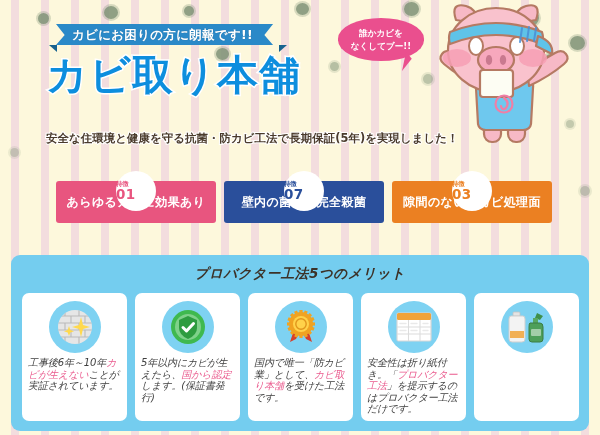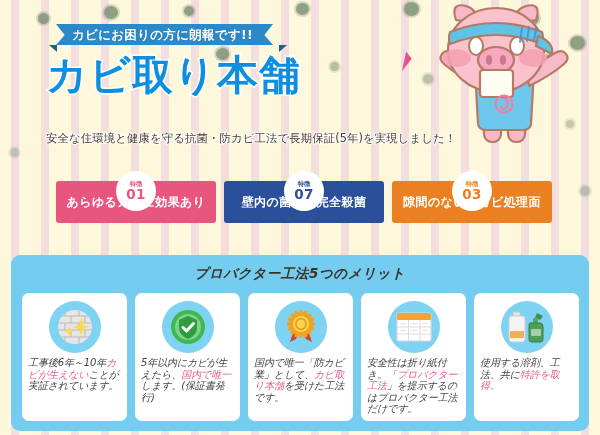--- a/index.html
+++ b/index.html
@@ -93,21 +93,21 @@
     paint-order: stroke fill;
   }
   .sub-title .dark { color: #3b2f22; }
   .sub-title .blue { color: #0d8ede; font-size: 22px; }
 
   .lead {
     position: absolute;
     left: 46px; top: 131px;
     font-size: 11.4px;
     color: #4a3b2c;
-    font-weight: normal;
+    font-weight: bold;
     letter-spacing: .1px;
     white-space: nowrap;
     -webkit-text-stroke: 2px #ffffff;
     paint-order: stroke fill;
   }
 
   
   .bubble {
     position: absolute;
     left: 338px; top: 18px;
@@ -167,21 +167,20 @@
   .fbadge {
     position: absolute;
     top: -10px;
     left: 50%;
     transform: translateX(-50%);
     width: 40px; height: 40px;
     border-radius: 50%;
     background: #ffffff;
     display: flex;
     flex-direction: column;
-    align-items: center;
     justify-content: center;
     line-height: 1;
   }
   .fbadge .lbl { font-size: 6.4px; font-weight: bold; letter-spacing: -.2px; }
   .fbadge .num { font-size: 13.5px; font-weight: bold; margin-top: 1px; }
   .f1 .fbadge .lbl, .f1 .fbadge .num { color: #e8557f; }
   .f2 .fbadge .lbl, .f2 .fbadge .num { color: #2a4f9b; }
   .f3 .fbadge .lbl, .f3 .fbadge .num { color: #eb8022; }
 
   
@@ -271,20 +270,26 @@
 
     <div class="ribbon-tail-l"></div>
     <div class="ribbon-tail-r"></div>
     <div class="ribbon">カビにお困りの方に朗報です!!</div>
 
     <div class="main-title">カビ取り本舗</div>
 
 
     <div class="lead">安全な住環境と健康を守る抗菌・防カビ工法で長期保証(5年)を実現しました！</div>
 
+    <div class="bubble">
+      <span>
+        <span>誰かカビを</span><br>
+        <span>なくしてブー!!</span>
+      </span>
+    </div>
     <div class="bubble-tail"></div>
 
     <div class="pig">
       <svg width="150" height="160" viewBox="0 0 150 160">
         <g stroke="#b57a63" stroke-width="2.2" stroke-linejoin="round" stroke-linecap="round">
 
           <rect x="52" y="118" width="17" height="26" rx="8" fill="#f7b9c6"></rect>
           <rect x="76" y="118" width="17" height="26" rx="8" fill="#f7b9c6"></rect>
 
           <path d="M48 82 L96 82 Q102 82 101 90 L99 126 Q98 132 91 132 L54 132 Q47 132 46 126 L44 90 Q43 82 48 82 Z" fill="#6ec8ee"></path>
@@ -393,21 +398,21 @@
       <div class="card">
         <div class="card-icon">
           <svg width="36" height="36" viewBox="0 0 36 36">
             <circle cx="18" cy="18" r="17" fill="#3fb94f"></circle>
             <circle cx="18" cy="18" r="13" fill="#7fd18a"></circle>
             <path d="M18 7 L27 11 V19 Q27 26 18 30 Q9 26 9 19 V11 Z" fill="#2e9c3f"></path>
             <path d="M13 18.5 L16.5 22 L23.5 14.5" fill="none" stroke="#ffffff" stroke-width="3" stroke-linecap="round" stroke-linejoin="round"></path>
           </svg>
         </div>
         <div class="card-text">
-          <span>5年以内にカビが生えたら、</span><span class="hl">国内で唯一</span><span>します。(保証書発行)</span>
+          <span>5年以内にカビが生えたら、</span><span class="hl">国から認定</span><span>します。(保証書発行)</span>
         </div>
       </div>
 
       <div class="card">
         <div class="card-icon">
           <svg width="36" height="36" viewBox="0 0 36 36">
             <path d="M11 21 L7 33 L13 30 L16 24 Z" fill="#d6402c"></path>
             <path d="M25 21 L29 33 L23 30 L20 24 Z" fill="#d6402c"></path>
             <g fill="#f0a322">
               <circle cx="18" cy="15" r="12"></circle>
@@ -464,21 +469,18 @@
             <rect x="6" y="2" width="7" height="4" rx="1" fill="#e4e4e4" stroke="#c2c2c2" stroke-width=".8"></rect>
             <path d="M4 6 H16 Q18 6 18 9 V29 Q18 32 15 32 H5 Q2 32 2 29 V9 Q2 6 4 6 Z" fill="#f3f3f3" stroke="#cfcfcf" stroke-width="1"></path>
             <rect x="3" y="21" width="14" height="7" fill="#f0a33a" opacity=".85"></rect>
 
             <path d="M30 3 L36 6 L33 10 L28 8 Z" fill="#3f8f4a"></path>
             <rect x="26" y="8" width="5" height="5" fill="#57a862"></rect>
             <path d="M23 13 H33 Q36 13 36 17 V29 Q36 32 33 32 H25 Q22 32 22 29 V17 Q22 13 23 13 Z" fill="#4e9f59" stroke="#3a7d44" stroke-width="1"></path>
             <rect x="24" y="19" width="10" height="7" rx="1" fill="#e9f4ea" opacity=".55"></rect>
           </svg>
         </div>
-        <div class="card-text">
-          <span>使用する溶剤、工法、共に</span><span class="hl">特許を取得。</span>
-        </div>
       </div>
 
     </div>
   </div>
 
 </div>
 
 </body></html>

